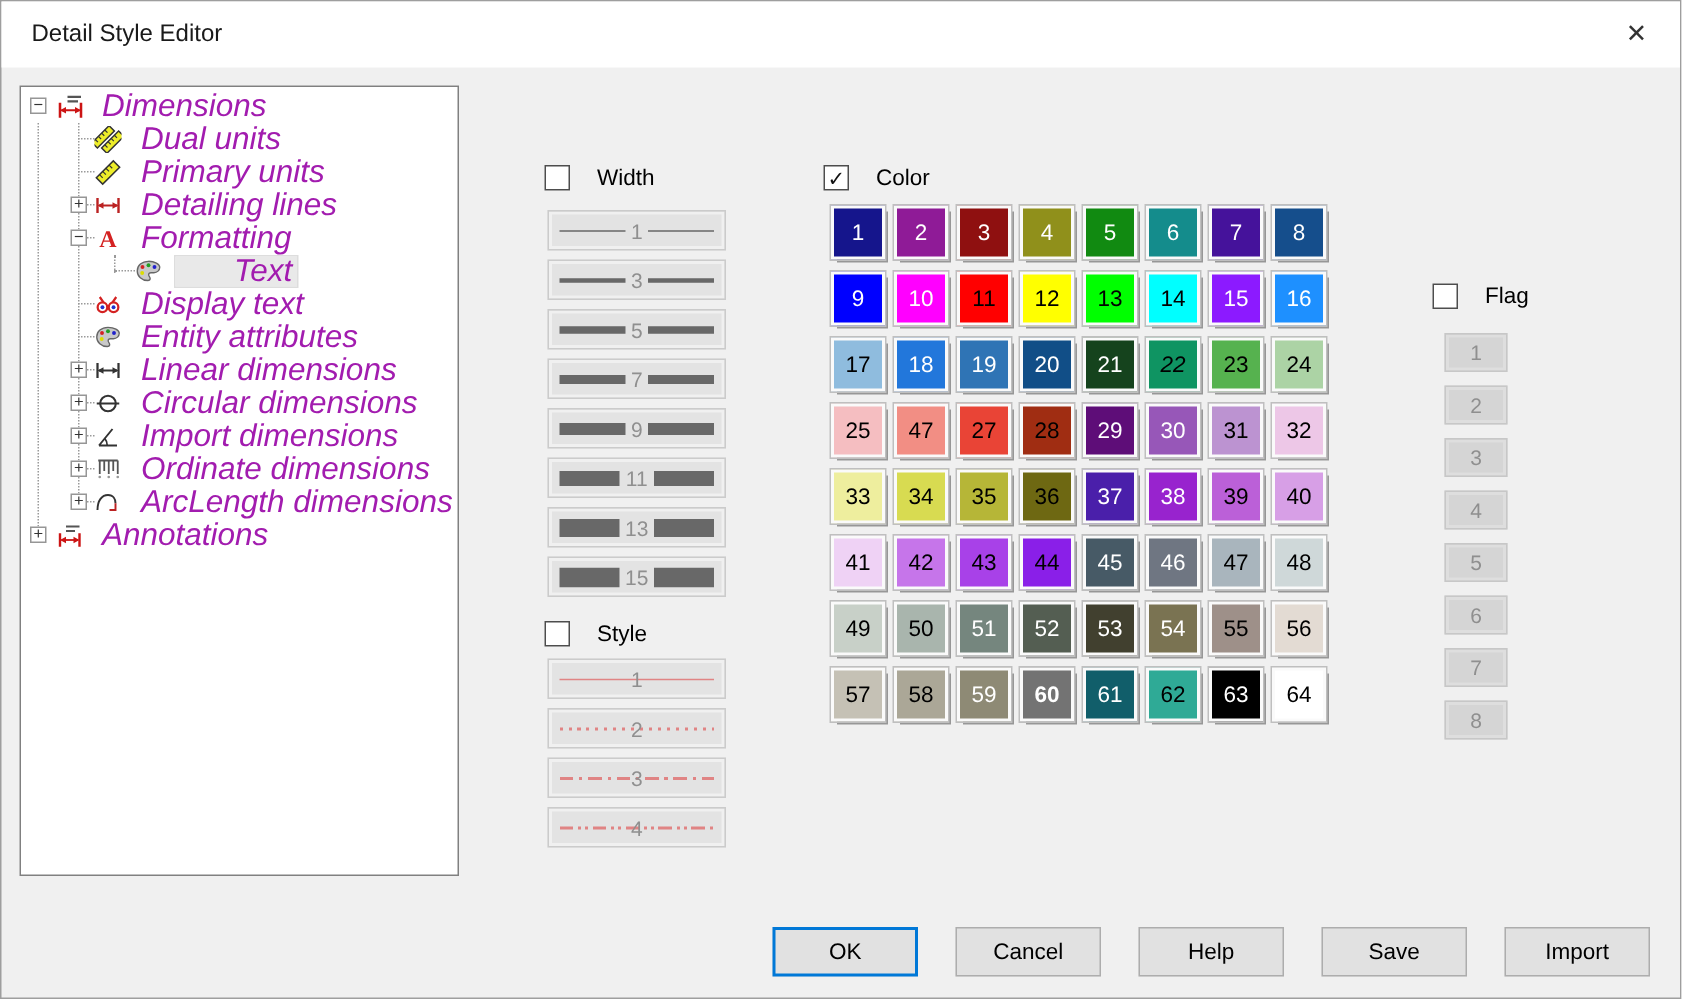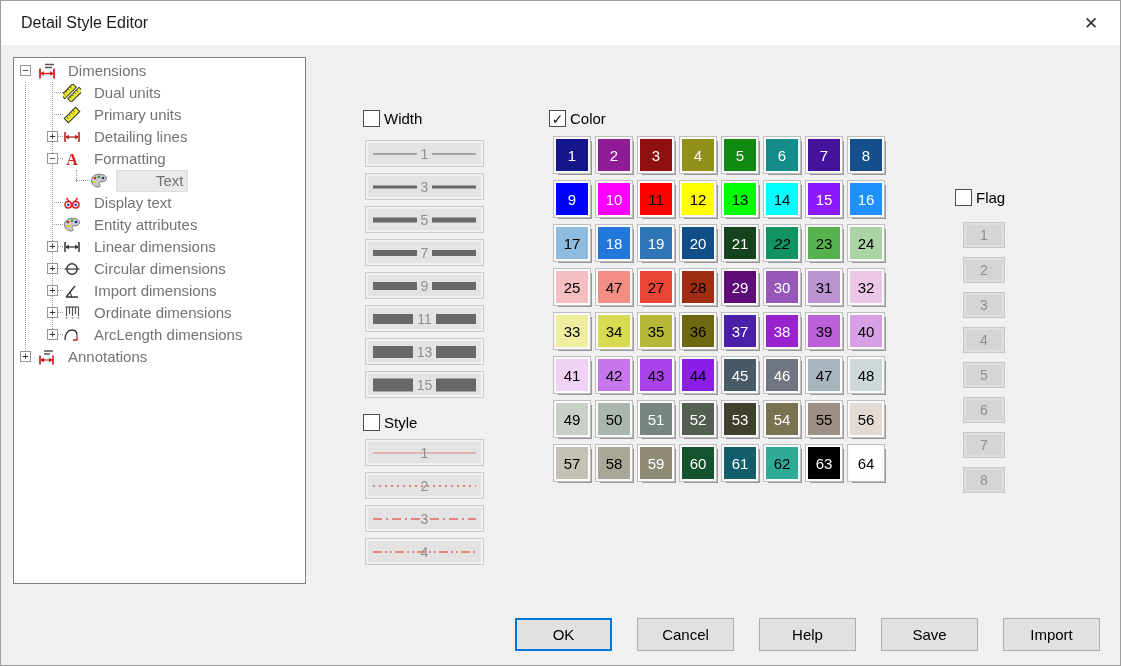--- a/index.html
+++ b/index.html
@@ -24,31 +24,31 @@
   .expand{position:absolute;top:5px;width:11px;height:11px;box-sizing:border-box;
           border:1px solid #969696;background:#fff;color:#333;
           font-size:11px;line-height:8px;text-align:center;z-index:3;cursor:pointer;}
   .lvl0 .expand{left:6px;}
   .lvl1 .expand{left:33px;}
   .ticon{position:absolute;top:2px;width:18px;height:18px;z-index:2;}
   .ticon svg{width:18px;height:18px;display:block;}
   .lvl0 .ticon{left:24px;}
   .lvl1 .ticon{left:49px;}
   .lvl2 .ticon{left:76px;}
-  .tlabel{position:absolute;top:1px;font-size:15px;line-height:20px;color:#737373;
-          padding:0 3px;white-space:nowrap;cursor:default;}
+  .tlabel{position:absolute;top:1px;font-size:21px;line-height:20px;color:#a21caf;
+          padding:0 3px;white-space:nowrap;cursor:default;font-style:italic;}
   .lvl0 .tlabel{left:51px;}
   .lvl1 .tlabel{left:77px;}
   .lvl2 .tlabel{left:103px;}
   .tlabel.selected{background:#E9E9E9;outline:1px solid #DDDDDD;padding-left:39px;}
   .guide{position:absolute;width:0;border-left:1px dotted #9a9a9a;z-index:1;}
   .hstub{position:absolute;height:0;border-top:1px dotted #9a9a9a;top:10px;z-index:1;}
 
   
-  .section-header{position:absolute;display:flex;align-items:center;gap:4px;font-size:15px;color:#000;}
+  .section-header{position:absolute;display:flex;align-items:center;gap:18px;font-size:15px;color:#000;}
   .cb{width:15px;height:15px;box-sizing:content-box;border:1px solid #4d4d4d;background:#fff;
       display:flex;align-items:center;justify-content:center;font-size:14px;line-height:14px;
       color:#111;cursor:pointer;}
 
   
   .btn-col{position:absolute;display:flex;flex-direction:column;gap:6px;}
   .lbtn{position:relative;width:119px;height:27px;box-sizing:border-box;background:#E3E3E3;
         border:1px solid #CBCBCB;box-shadow:inset 0 0 0 2px #F0F0F0;
         display:flex;align-items:center;justify-content:center;cursor:default;}
   .lline{position:absolute;left:7px;right:7px;top:50%;transform:translateY(-50%);}
@@ -388,21 +388,21 @@
       <div class="ccell" style="background: rgb(169, 181, 173); color: rgb(0, 0, 0);">50</div>
       <div class="ccell" style="background: rgb(117, 134, 126); color: rgb(255, 255, 255);">51</div>
       <div class="ccell" style="background: rgb(84, 94, 82); color: rgb(255, 255, 255);">52</div>
       <div class="ccell" style="background: rgb(65, 64, 47); color: rgb(255, 255, 255);">53</div>
       <div class="ccell" style="background: rgb(122, 115, 82); color: rgb(255, 255, 255);">54</div>
       <div class="ccell" style="background: rgb(158, 144, 137); color: rgb(0, 0, 0);">55</div>
       <div class="ccell" style="background: rgb(227, 219, 211); color: rgb(0, 0, 0);">56</div>
       <div class="ccell" style="background: rgb(197, 193, 181); color: rgb(0, 0, 0);">57</div>
       <div class="ccell" style="background: rgb(171, 167, 151); color: rgb(0, 0, 0);">58</div>
       <div class="ccell" style="background: rgb(142, 138, 117); color: rgb(255, 255, 255);">59</div>
-      <div class="ccell" style="background: #14532d; color: rgb(255, 255, 255);">60</div>
+      <div class="ccell" style="background: #737373; color: rgb(255, 255, 255); font-weight: bold;">60</div>
       <div class="ccell" style="background: rgb(17, 94, 106); color: rgb(255, 255, 255);">61</div>
       <div class="ccell" style="background: rgb(47, 170, 150); color: rgb(0, 0, 0);">62</div>
       <div class="ccell" style="background: rgb(0, 0, 0); color: rgb(255, 255, 255);">63</div>
       <div class="ccell" style="background: rgb(255, 255, 255); color: rgb(0, 0, 0);">64</div>
     </div>
 
   <div class="section-header" id="flag-header" style="left:954px;top:188px;">
     <span class="cb" id="flag-checkbox"></span>
     <span>Flag</span>
   </div>

